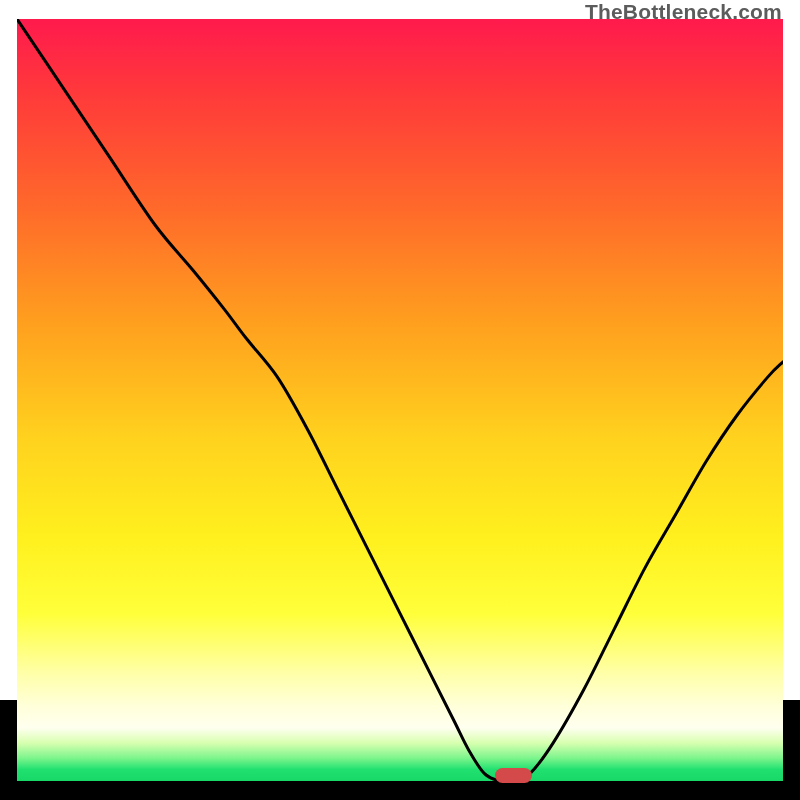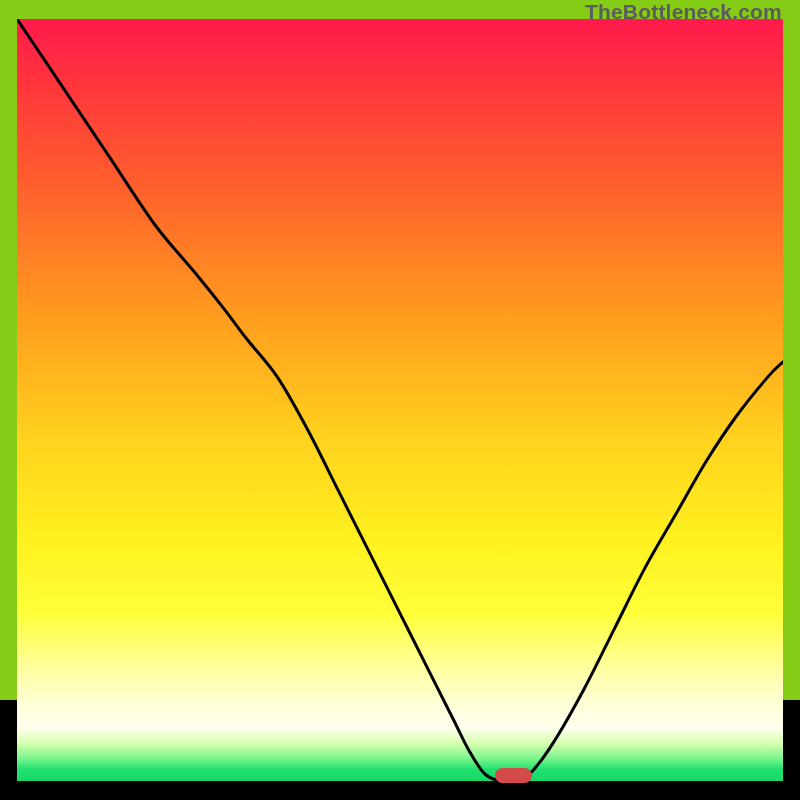--- a/index.html
+++ b/index.html
@@ -7,21 +7,21 @@
     padding: 0;
     width: 800px;
     height: 800px;
     background: #000;
     overflow: hidden;
   }
   .frame {
     position: relative;
     width: 800px;
     height: 700px;
-    background: #84cc16;
+    background: #ffffff;
   }
   .plot-area {
     position: absolute;
     left: 17px;
     top: 19px;
     width: 766px;
     height: 762px;
     background: linear-gradient(to bottom,
       #ff1a4d 0%,
       #ff3a3a 10%,

